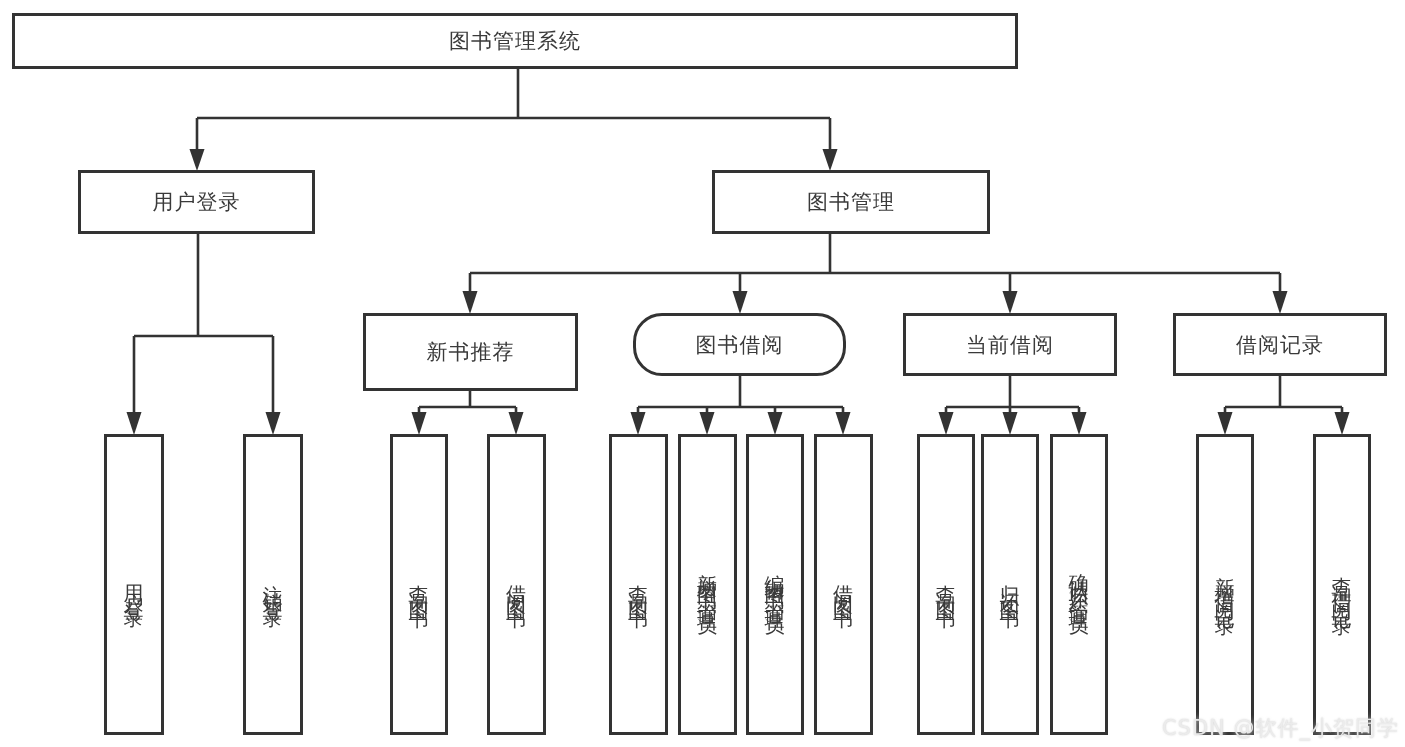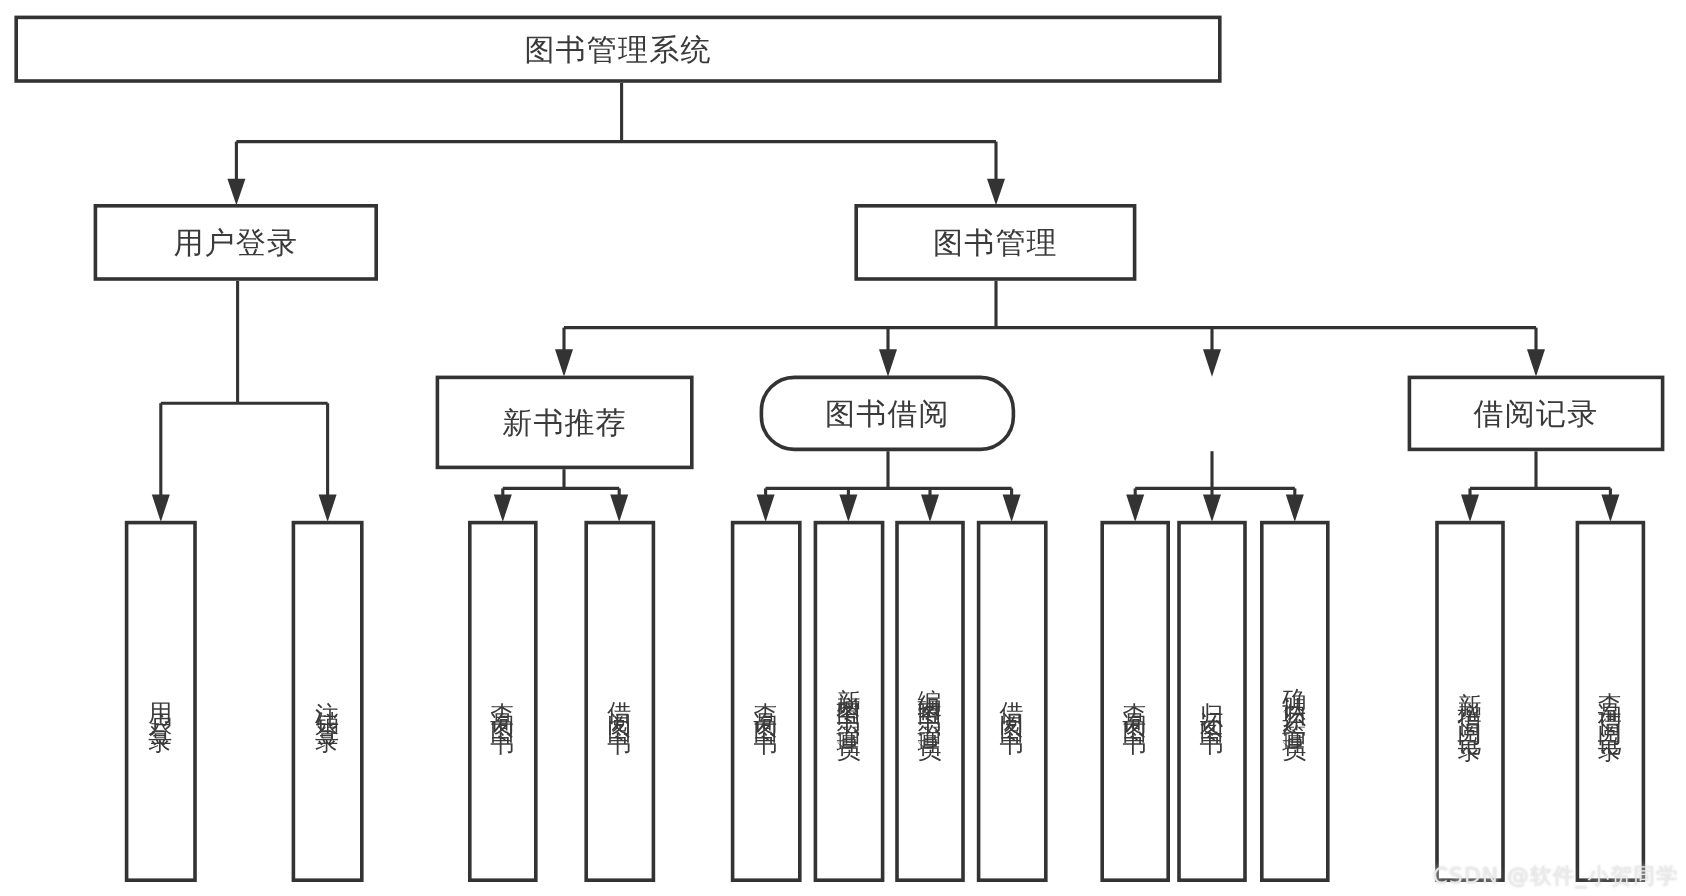--- a/index.html
+++ b/index.html
@@ -27,36 +27,36 @@
     box-sizing: border-box;
     border: 3px solid #333333;
     background: #ffffff;
     display: flex;
     align-items: center;
     justify-content: center;
     color: #3a3a3a;
     z-index: 1;
   }
   .h-node {
-    font-size: 25px;
+    font-size: 21px;
     letter-spacing: 1px;
     font-family: Liberation Mono, monospace;
   }
   .v-node {
     font-size: 20px;
     writing-mode: vertical-rl;
     text-orientation: mixed;
     letter-spacing: 8px;
     line-height: 1;
   }
   
   .n-root   { left: 12px;  top: 13px;  width: 1006px; height: 56px; }
   
   .n-l2-0   { left: 78px;  top: 170px; width: 237px;  height: 64px; }
-  .n-l2-1   { left: 712px; top: 170px; width: 235px;  height: 64px; }
+  .n-l2-1   { left: 712px; top: 170px; width: 278px;  height: 64px; }
   
   .n-l3-0   { left: 363px;  top: 313px; width: 215px; height: 78px; }
   .n-l3-1   { left: 633px;  top: 313px; width: 213px; height: 63px; border-radius: 29px; }
   .n-l3-2   { left: 903px;  top: 313px; width: 214px; height: 63px; }
   .n-l3-3   { left: 1173px; top: 313px; width: 214px; height: 63px; }
   
   .leaf     { top: 434px; height: 301px; }
   .n-g1-0   { left: 104px;  width: 60px; }
   .n-g1-1   { left: 243px;  width: 60px; }
   .n-g2-0   { left: 390px;  width: 58px; }
@@ -69,21 +69,21 @@
   .n-g4-1   { left: 981px;  width: 58px; }
   .n-g4-2   { left: 1050px; width: 58px; }
   .n-g5-0   { left: 1196px; width: 58px; }
   .n-g5-1   { left: 1313px; width: 58px; }
   
   .v-long { letter-spacing: 6px; }
   #watermark {
     position: absolute;
     right: 6px;
     bottom: 5px;
-    font-size: 18px;
+    font-size: 21px;
     color: rgba(236, 236, 236, 0.95);
     text-shadow: 0 0 2px rgba(160,160,160,0.55), 0 0 6px rgba(255,255,255,0.9);
     z-index: 5;
     letter-spacing: 1px;
     margin-left: 22px;
   }
   svg line, svg path { stroke: #333333; stroke-width: 2.6; fill: none; }
   svg polygon { fill: #333333; stroke: none; }
 </style>
 </head>
@@ -177,20 +177,23 @@
   <div class="node h-node n-l2-1">
     <span>图书管理</span>
   </div>
 
   <div class="node h-node n-l3-0">
     <span>新书推荐</span>
   </div>
   <div class="node h-node n-l3-1">
     <span>图书借阅</span>
   </div>
+  <div class="node h-node n-l3-2">
+    <span>当前借阅</span>
+  </div>
   <div class="node h-node n-l3-3">
     <span>借阅记录</span>
   </div>
 
   <div class="node v-node leaf n-g1-0">
     <span>用户登录</span>
   </div>
   <div class="node v-node leaf n-g1-1">
     <span>注销登录</span>
   </div>

